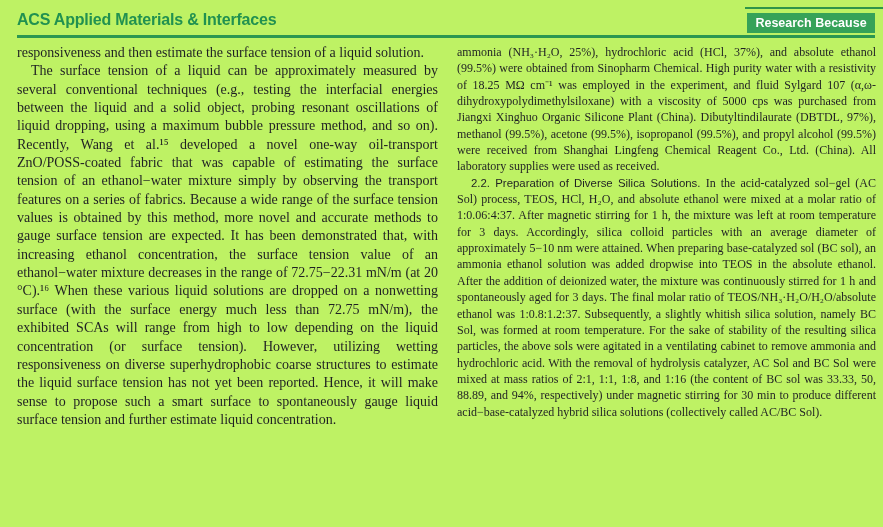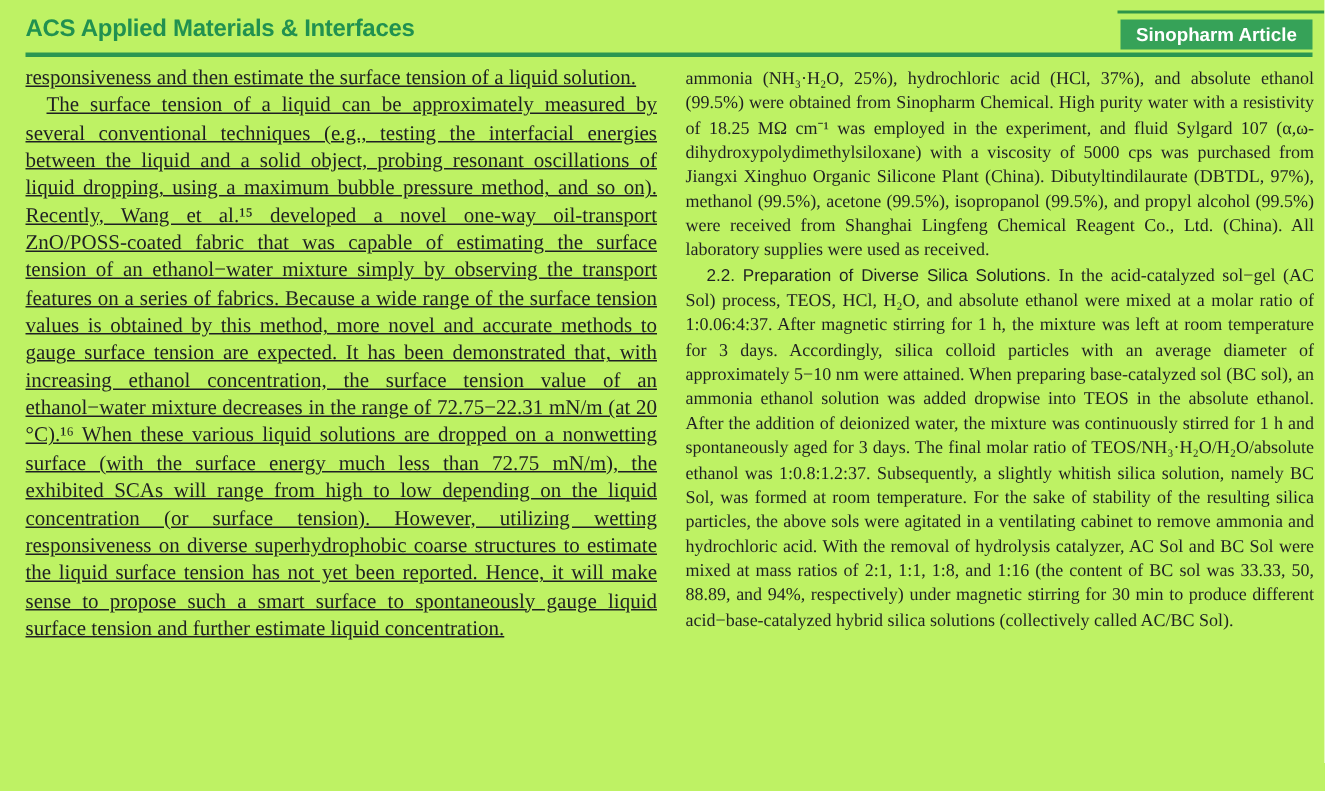--- a/index.html
+++ b/index.html
@@ -42,41 +42,41 @@
     width:858px;height:2.5px;
     background:#2b9751;
   }
   .col{
     position:absolute;
     top:44px;
     text-align:justify;
   }
   .col-left{
     left:17px;width:421px;
-    font-size:14px;line-height:18.35px;text-decoration:underline;
+    font-size:14px;line-height:18.35px;
   }
   .col-right{
     left:457px;width:419px;
     font-size:12px;line-height:16.35px;
   }
   .para{margin:0;}
   .para.indent{text-indent:14px;}
   .subhead{
     font-family:"Liberation Sans", sans-serif;
     font-weight:normal;
     font-size:0.95em;
   }
 </style>
 </head>
 <body>
 
 <div class="page">
   <div class="top-right-line"></div>
   <div class="journal-title">ACS Applied Materials &amp; Interfaces</div>
-  <div class="badge">Sinopharm Article</div>
+  <div class="badge">Research Because</div>
   <div class="header-rule"></div>
 
   <div class="col col-left">
       <div class="para">responsiveness and then estimate the surface tension of a liquid solution.</div>
       <div class="para indent">The surface tension of a liquid can be approximately measured by several conventional techniques (e.g., testing the interfacial energies between the liquid and a solid object, probing resonant oscillations of liquid dropping, using a maximum bubble pressure method, and so on). Recently, Wang et al.¹⁵ developed a novel one-way oil-transport ZnO/POSS-coated fabric that was capable of estimating the surface tension of an ethanol−water mixture simply by observing the transport features on a series of fabrics. Because a wide range of the surface tension values is obtained by this method, more novel and accurate methods to gauge surface tension are expected. It has been demonstrated that, with increasing ethanol concentration, the surface tension value of an ethanol−water mixture decreases in the range of 72.75−22.31 mN/m (at 20 °C).¹⁶ When these various liquid solutions are dropped on a nonwetting surface (with the surface energy much less than 72.75 mN/m), the exhibited SCAs will range from high to low depending on the liquid concentration (or surface tension). However, utilizing wetting responsiveness on diverse superhydrophobic coarse structures to estimate the liquid surface tension has not yet been reported. Hence, it will make sense to propose such a smart surface to spontaneously gauge liquid surface tension and further estimate liquid concentration.</div>
     </div>
 
   <div class="col col-right">
       <div class="para">ammonia (NH₃·H₂O, 25%), hydrochloric acid (HCl, 37%), and absolute ethanol (99.5%) were obtained from Sinopharm Chemical. High purity water with a resistivity of 18.25 MΩ cm⁻¹ was employed in the experiment, and fluid Sylgard 107 (α,ω-dihydroxypolydimethylsiloxane) with a viscosity of 5000 cps was purchased from Jiangxi Xinghuo Organic Silicone Plant (China). Dibutyltindilaurate (DBTDL, 97%), methanol (99.5%), acetone (99.5%), isopropanol (99.5%), and propyl alcohol (99.5%) were received from Shanghai Lingfeng Chemical Reagent Co., Ltd. (China). All laboratory supplies were used as received.</div>
       <div class="para indent"><span class="subhead">2.2. Preparation of Diverse Silica Solutions. </span>In the acid-catalyzed sol−gel (AC Sol) process, TEOS, HCl, H₂O, and absolute ethanol were mixed at a molar ratio of 1:0.06:4:37. After magnetic stirring for 1 h, the mixture was left at room temperature for 3 days. Accordingly, silica colloid particles with an average diameter of approximately 5−10 nm were attained. When preparing base-catalyzed sol (BC sol), an ammonia ethanol solution was added dropwise into TEOS in the absolute ethanol. After the addition of deionized water, the mixture was continuously stirred for 1 h and spontaneously aged for 3 days. The final molar ratio of TEOS/NH₃·H₂O/H₂O/absolute ethanol was 1:0.8:1.2:37. Subsequently, a slightly whitish silica solution, namely BC Sol, was formed at room temperature. For the sake of stability of the resulting silica particles, the above sols were agitated in a ventilating cabinet to remove ammonia and hydrochloric acid. With the removal of hydrolysis catalyzer, AC Sol and BC Sol were mixed at mass ratios of 2:1, 1:1, 1:8, and 1:16 (the content of BC sol was 33.33, 50, 88.89, and 94%, respectively) under magnetic stirring for 30 min to produce different acid−base-catalyzed hybrid silica solutions (collectively called AC/BC Sol).</div>

